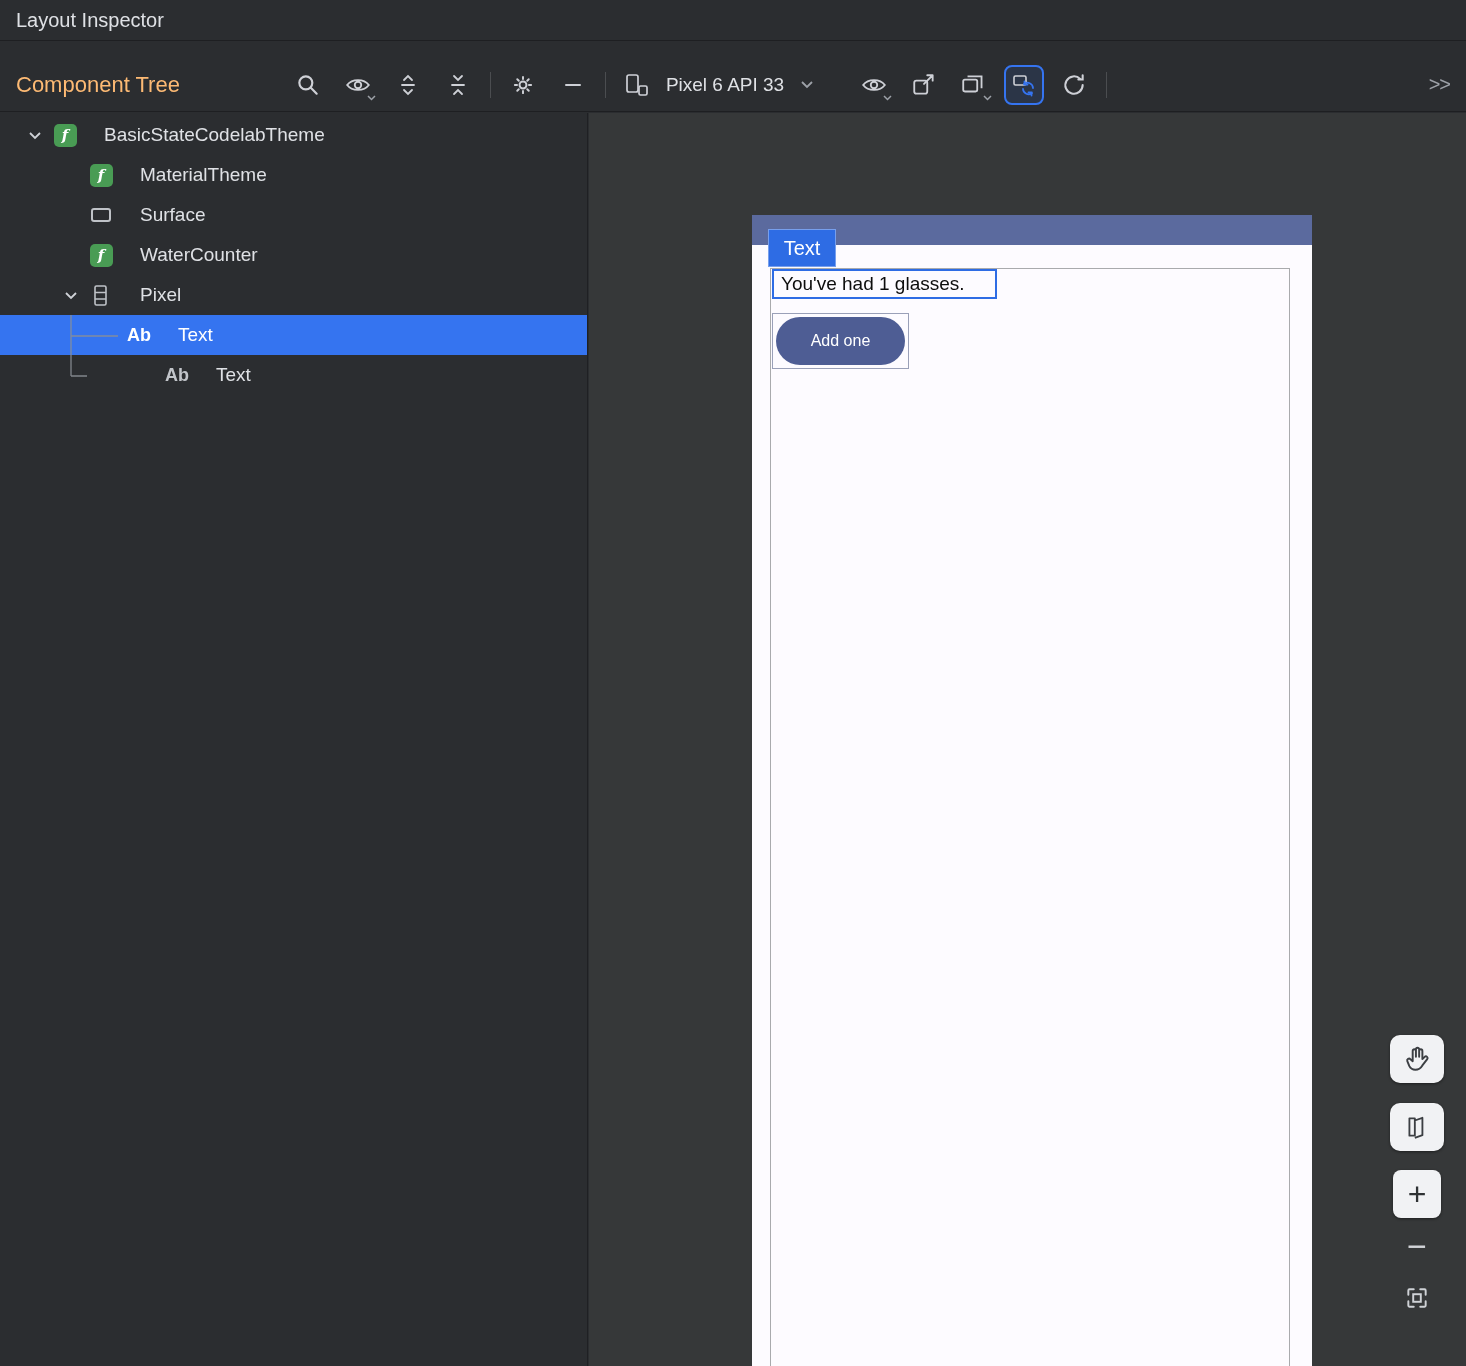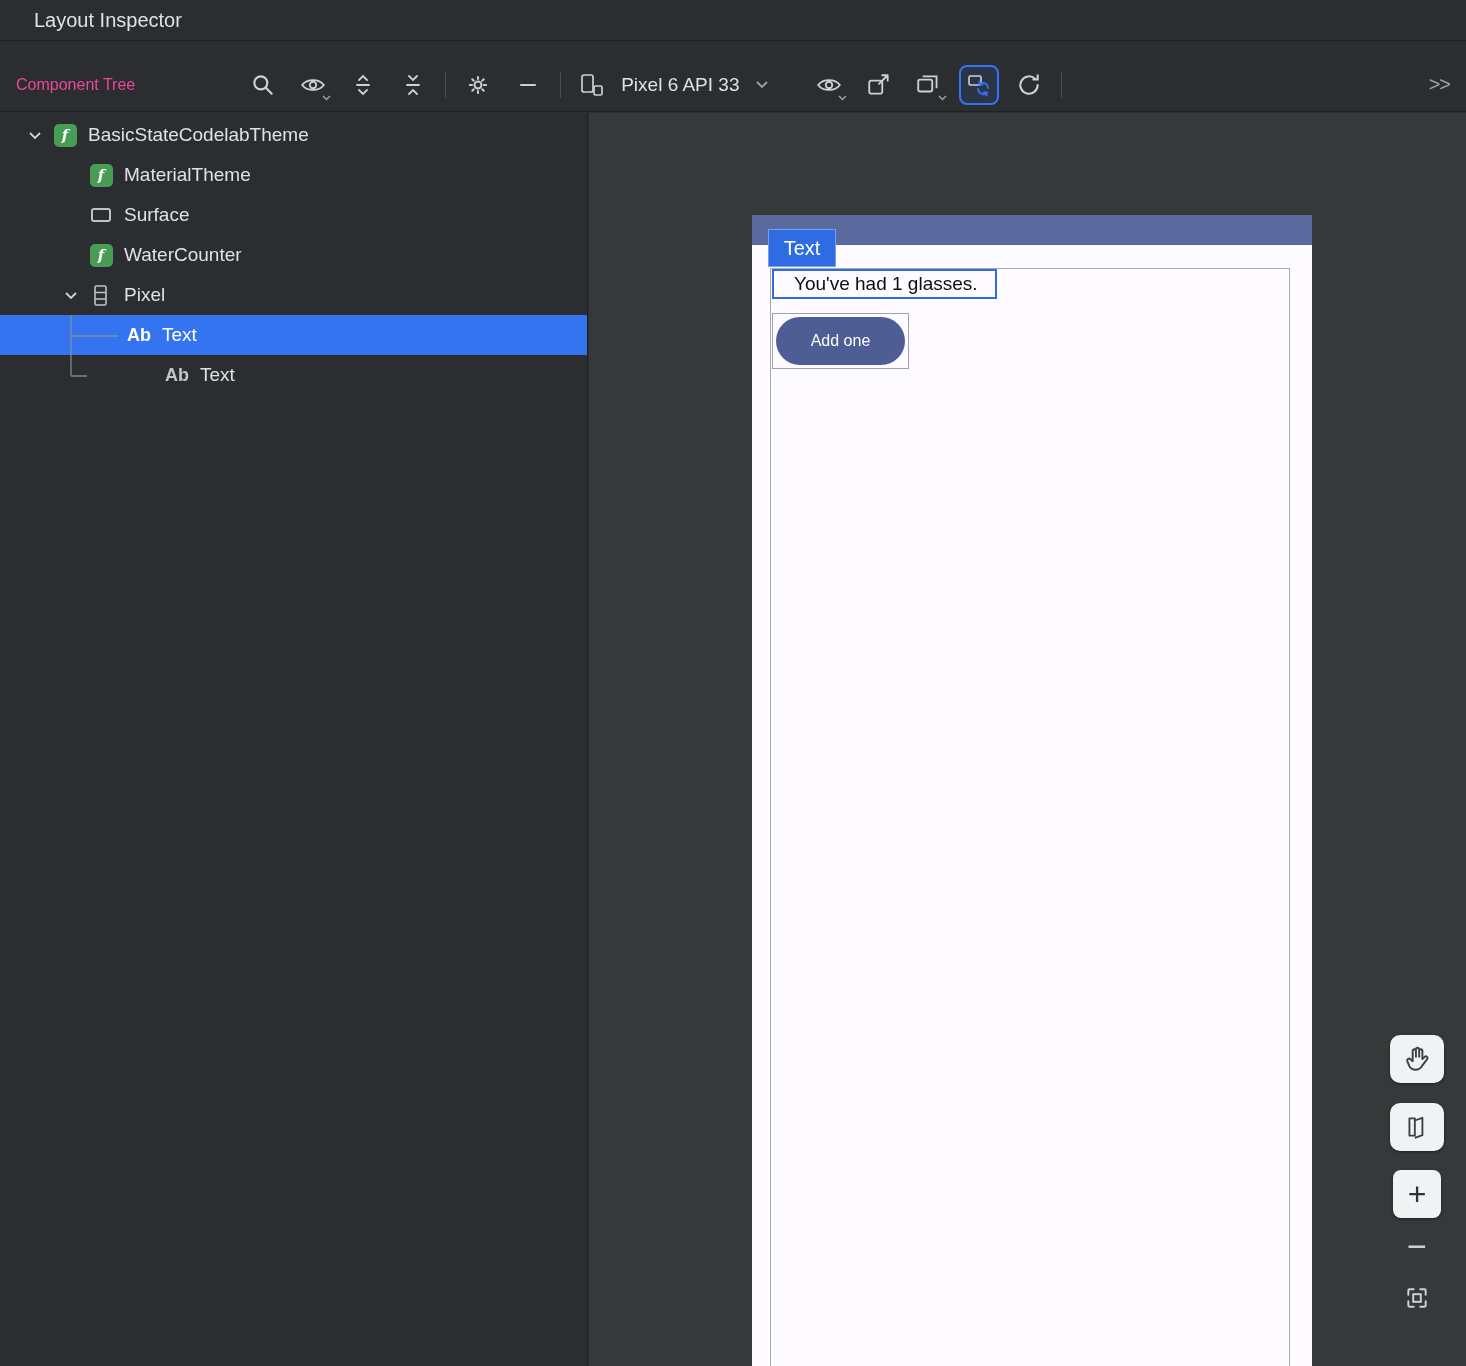--- a/index.html
+++ b/index.html
@@ -9,31 +9,31 @@
     background:#2b2d30;
     font-family:"Liberation Sans", sans-serif;
     color:#dfe1e5;
     overflow:hidden;
   }
 
   
   .titlebar{
     position:absolute; left:0; top:0; width:100%; height:41px;
     background:#2b2d30; border-bottom:1px solid #1e1f22;
-    display:flex; align-items:center; padding-left:34px;
+    display:flex; align-items:center; padding-left:16px;
   }
   .titlebar .title{ font-size:20px; font-weight:500; color:#dfe1e5; }
 
   
   .toolbar{
     position:absolute; left:0; top:58px; width:100%; height:54px;
     background:#2b2d30; border-bottom:1px solid #1e1f22;
     display:flex; align-items:center; padding:0 12px 0 16px;
   }
-  .panel-title{ font-size:16px; color:#ec4899; margin-right:108px; white-space:nowrap; }
+  .panel-title{ font-size:22px; color:#fdba74; margin-right:108px; white-space:nowrap; }
   .tbicon{
     width:40px; height:40px; border-radius:6px;
     display:flex; align-items:center; justify-content:center;
     position:relative; flex:none;
   }
   .tbgroup{ display:flex; align-items:center; gap:10px; }
   .vsep{ width:1px; height:26px; background:#4b4d50; margin:0 12px; flex:none; }
   .devsel{
     display:flex; align-items:center; gap:16px; margin:0 6px;
     font-size:19px; color:#dfe1e5; white-space:nowrap;
@@ -58,21 +58,21 @@
     background:#363839;
   }
 
   
   .row{ height:40px; display:flex; align-items:center; font-size:19px; color:#dfe1e5; position:relative; }
   .row.selected{ background:#3574f0; color:#ffffff; }
   .lvl0{ padding-left:22px; } .lvl1{ padding-left:58px; }
   .lvl2{ padding-left:96px; } .lvl3{ padding-left:134px; }
   .slot{ width:26px; flex:none; display:flex; align-items:center; justify-content:center; }
   .icbox{ width:26px; flex:none; display:flex; align-items:center; justify-content:center; margin-left:4px; }
-  .lbl{ margin-left:10px; white-space:nowrap; }
+  .lbl{ margin-left:26px; white-space:nowrap; }
   .ic-composable{
     width:23px; height:23px; border-radius:5px; background:#499c54;
     color:#fff; display:flex; align-items:center; justify-content:center;
     font-family:"DejaVu Serif", serif; font-style:italic; font-weight:bold; font-size:15px;
   }
   .ic-surface{ width:20px; height:14px; border:2px solid #bfc2c7; border-radius:3px; }
   .ic-btnrect{ width:20px; height:13px; border-radius:6px; background:#9fa3ab; }
   .ic-text{ font-size:18px; color:#c2c5ca; font-weight:700; letter-spacing:0; }
   .row.selected .ic-text{ color:#fff; }
   .guides{ position:absolute; left:0; top:0; pointer-events:none; }
@@ -89,21 +89,21 @@
   }
   .hover-tag{
     position:absolute; left:16px; top:14px; width:68px; height:38px;
     background:#2e6ce4; border:1px solid rgba(255,255,255,.35);
     color:#fff; font-size:20px; display:flex; align-items:center; justify-content:center;
     z-index:3;
   }
   .sel-text-box{
     position:absolute; left:20px; top:54px; width:225px; height:30px;
     border:2px solid #2e6ce4; background:#fdfbff;
-    display:flex; align-items:center; padding-left:20px;
+    display:flex; align-items:center; padding-left:7px;
     font-size:19px; color:#0d0d0d; z-index:2; white-space:nowrap;
   }
   .button-bounds{
     position:absolute; left:20px; top:98px; width:137px; height:56px;
     border:1px solid #9aa0b8; z-index:2;
   }
   .pill{
     position:absolute; left:3px; top:3px; right:3px; bottom:3px;
     background:#4e5d94; border-radius:26px;
     display:flex; align-items:center; justify-content:center;

